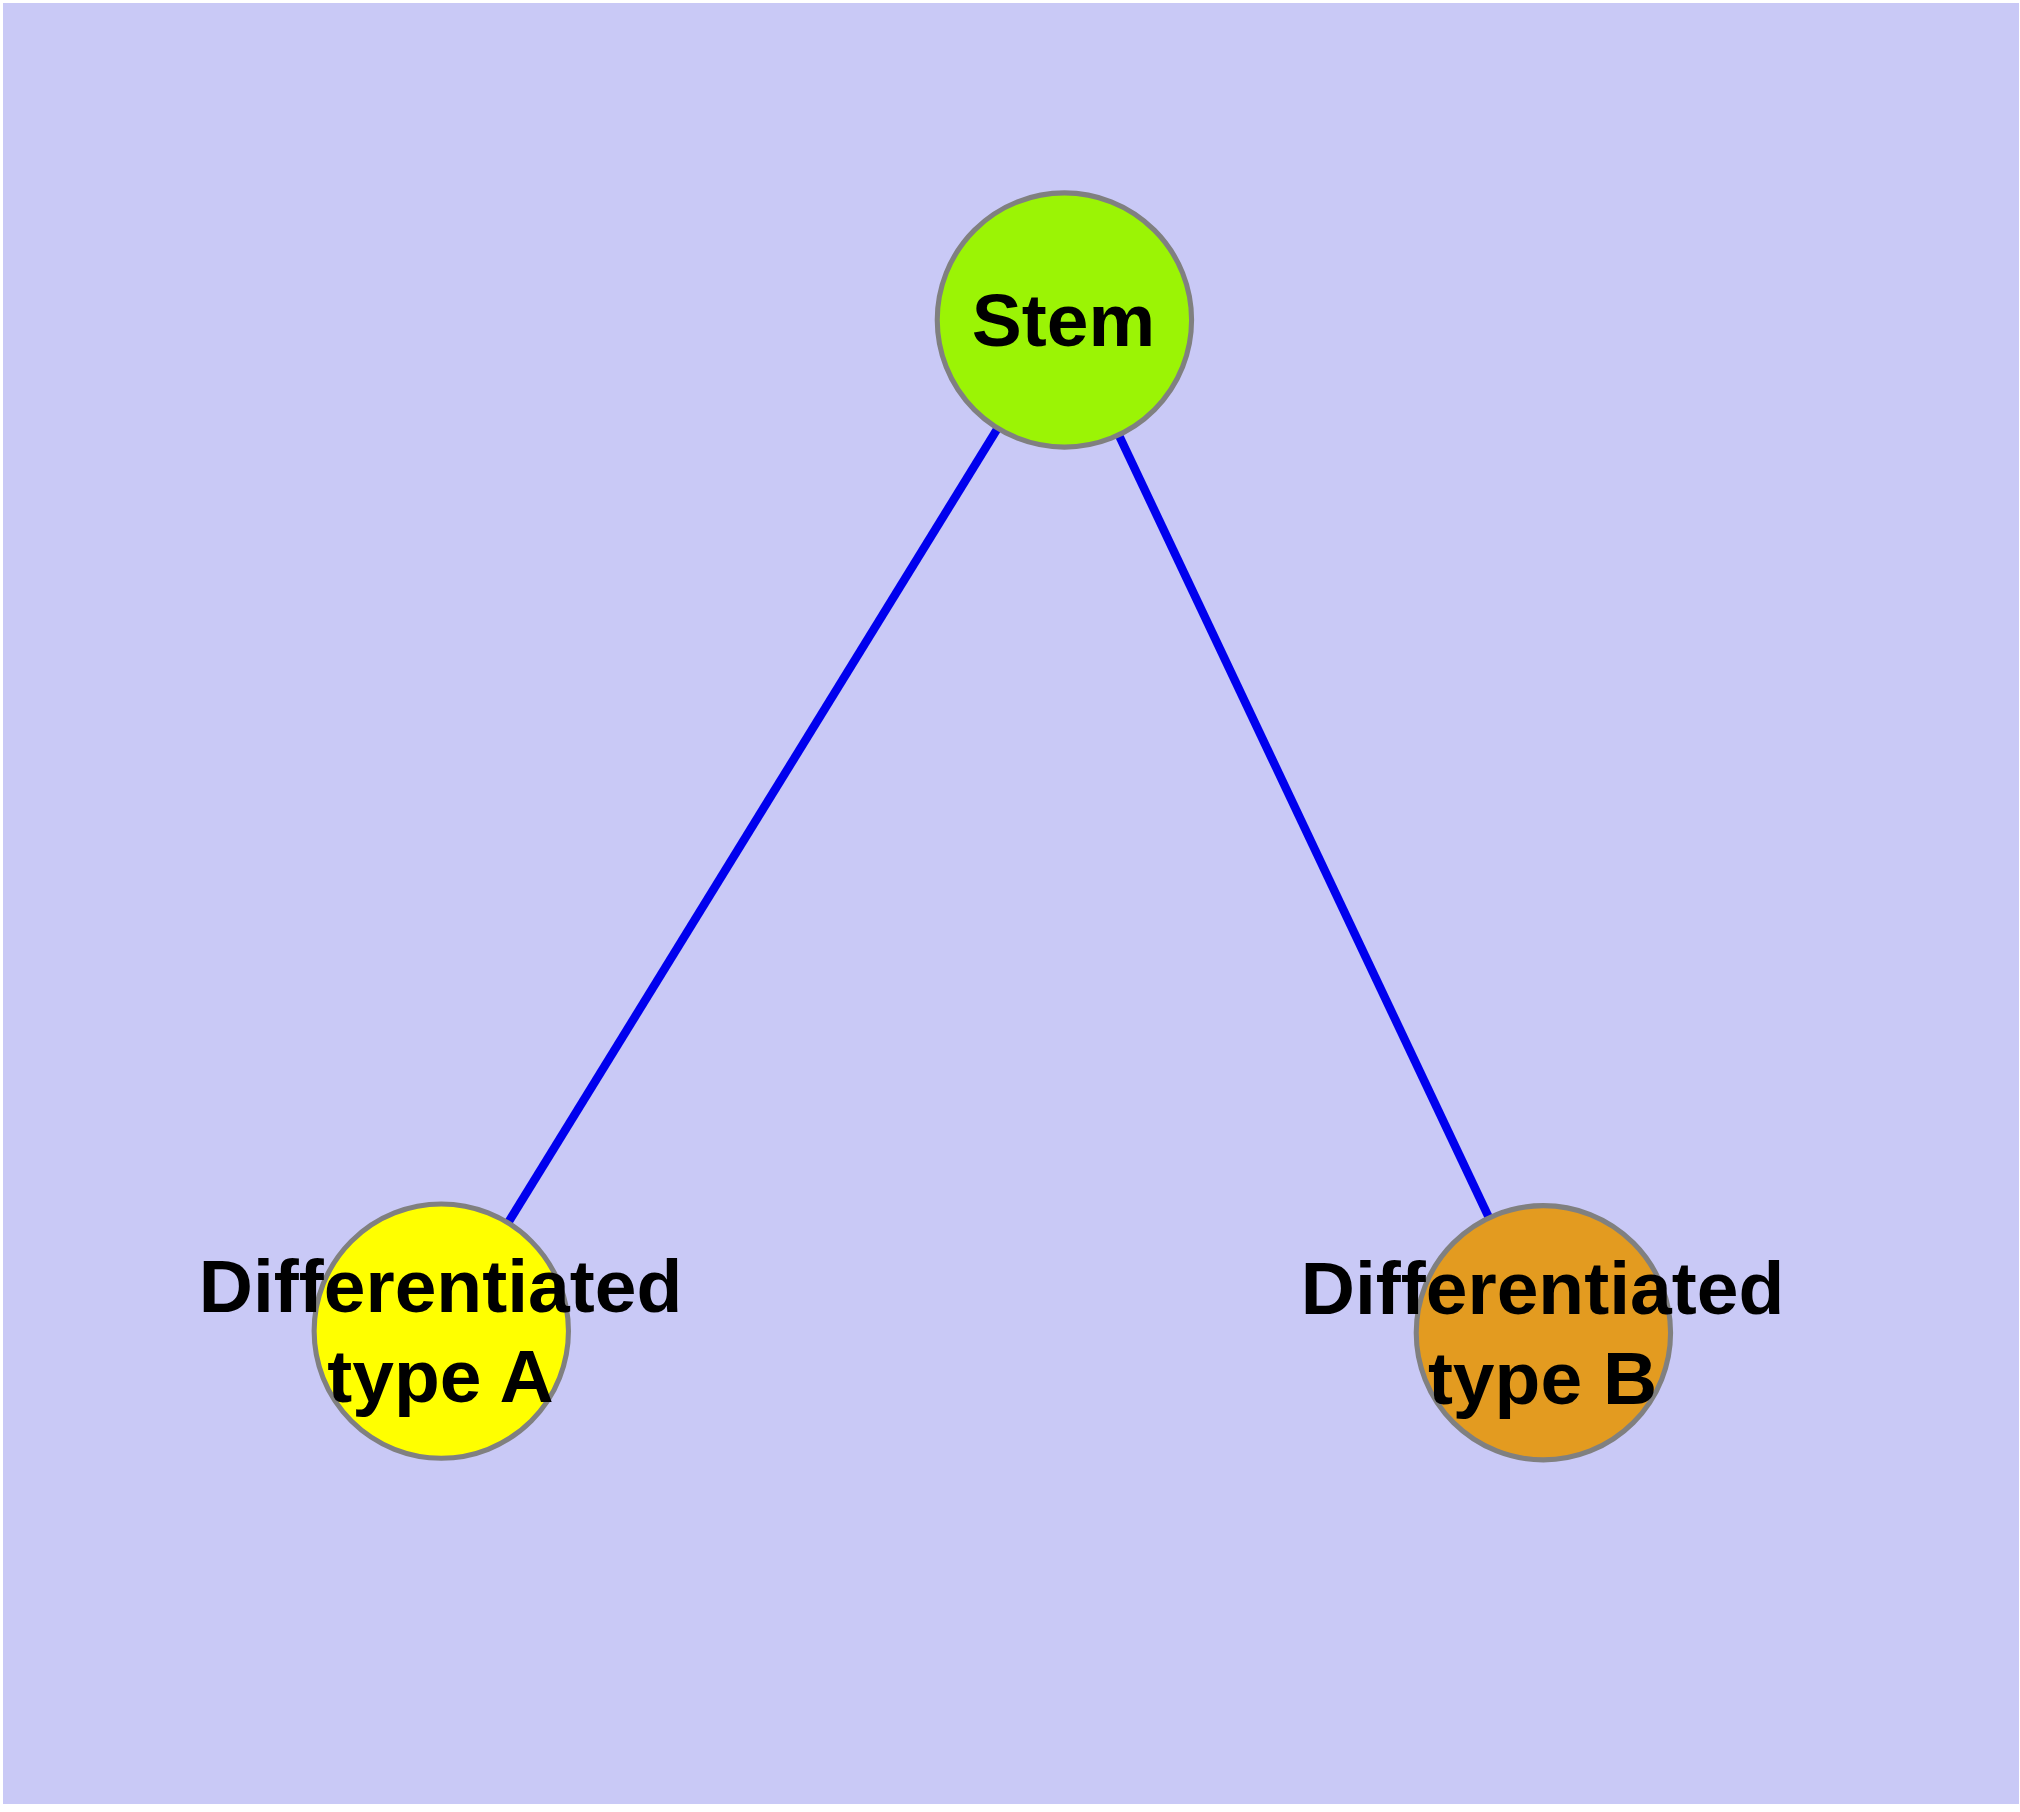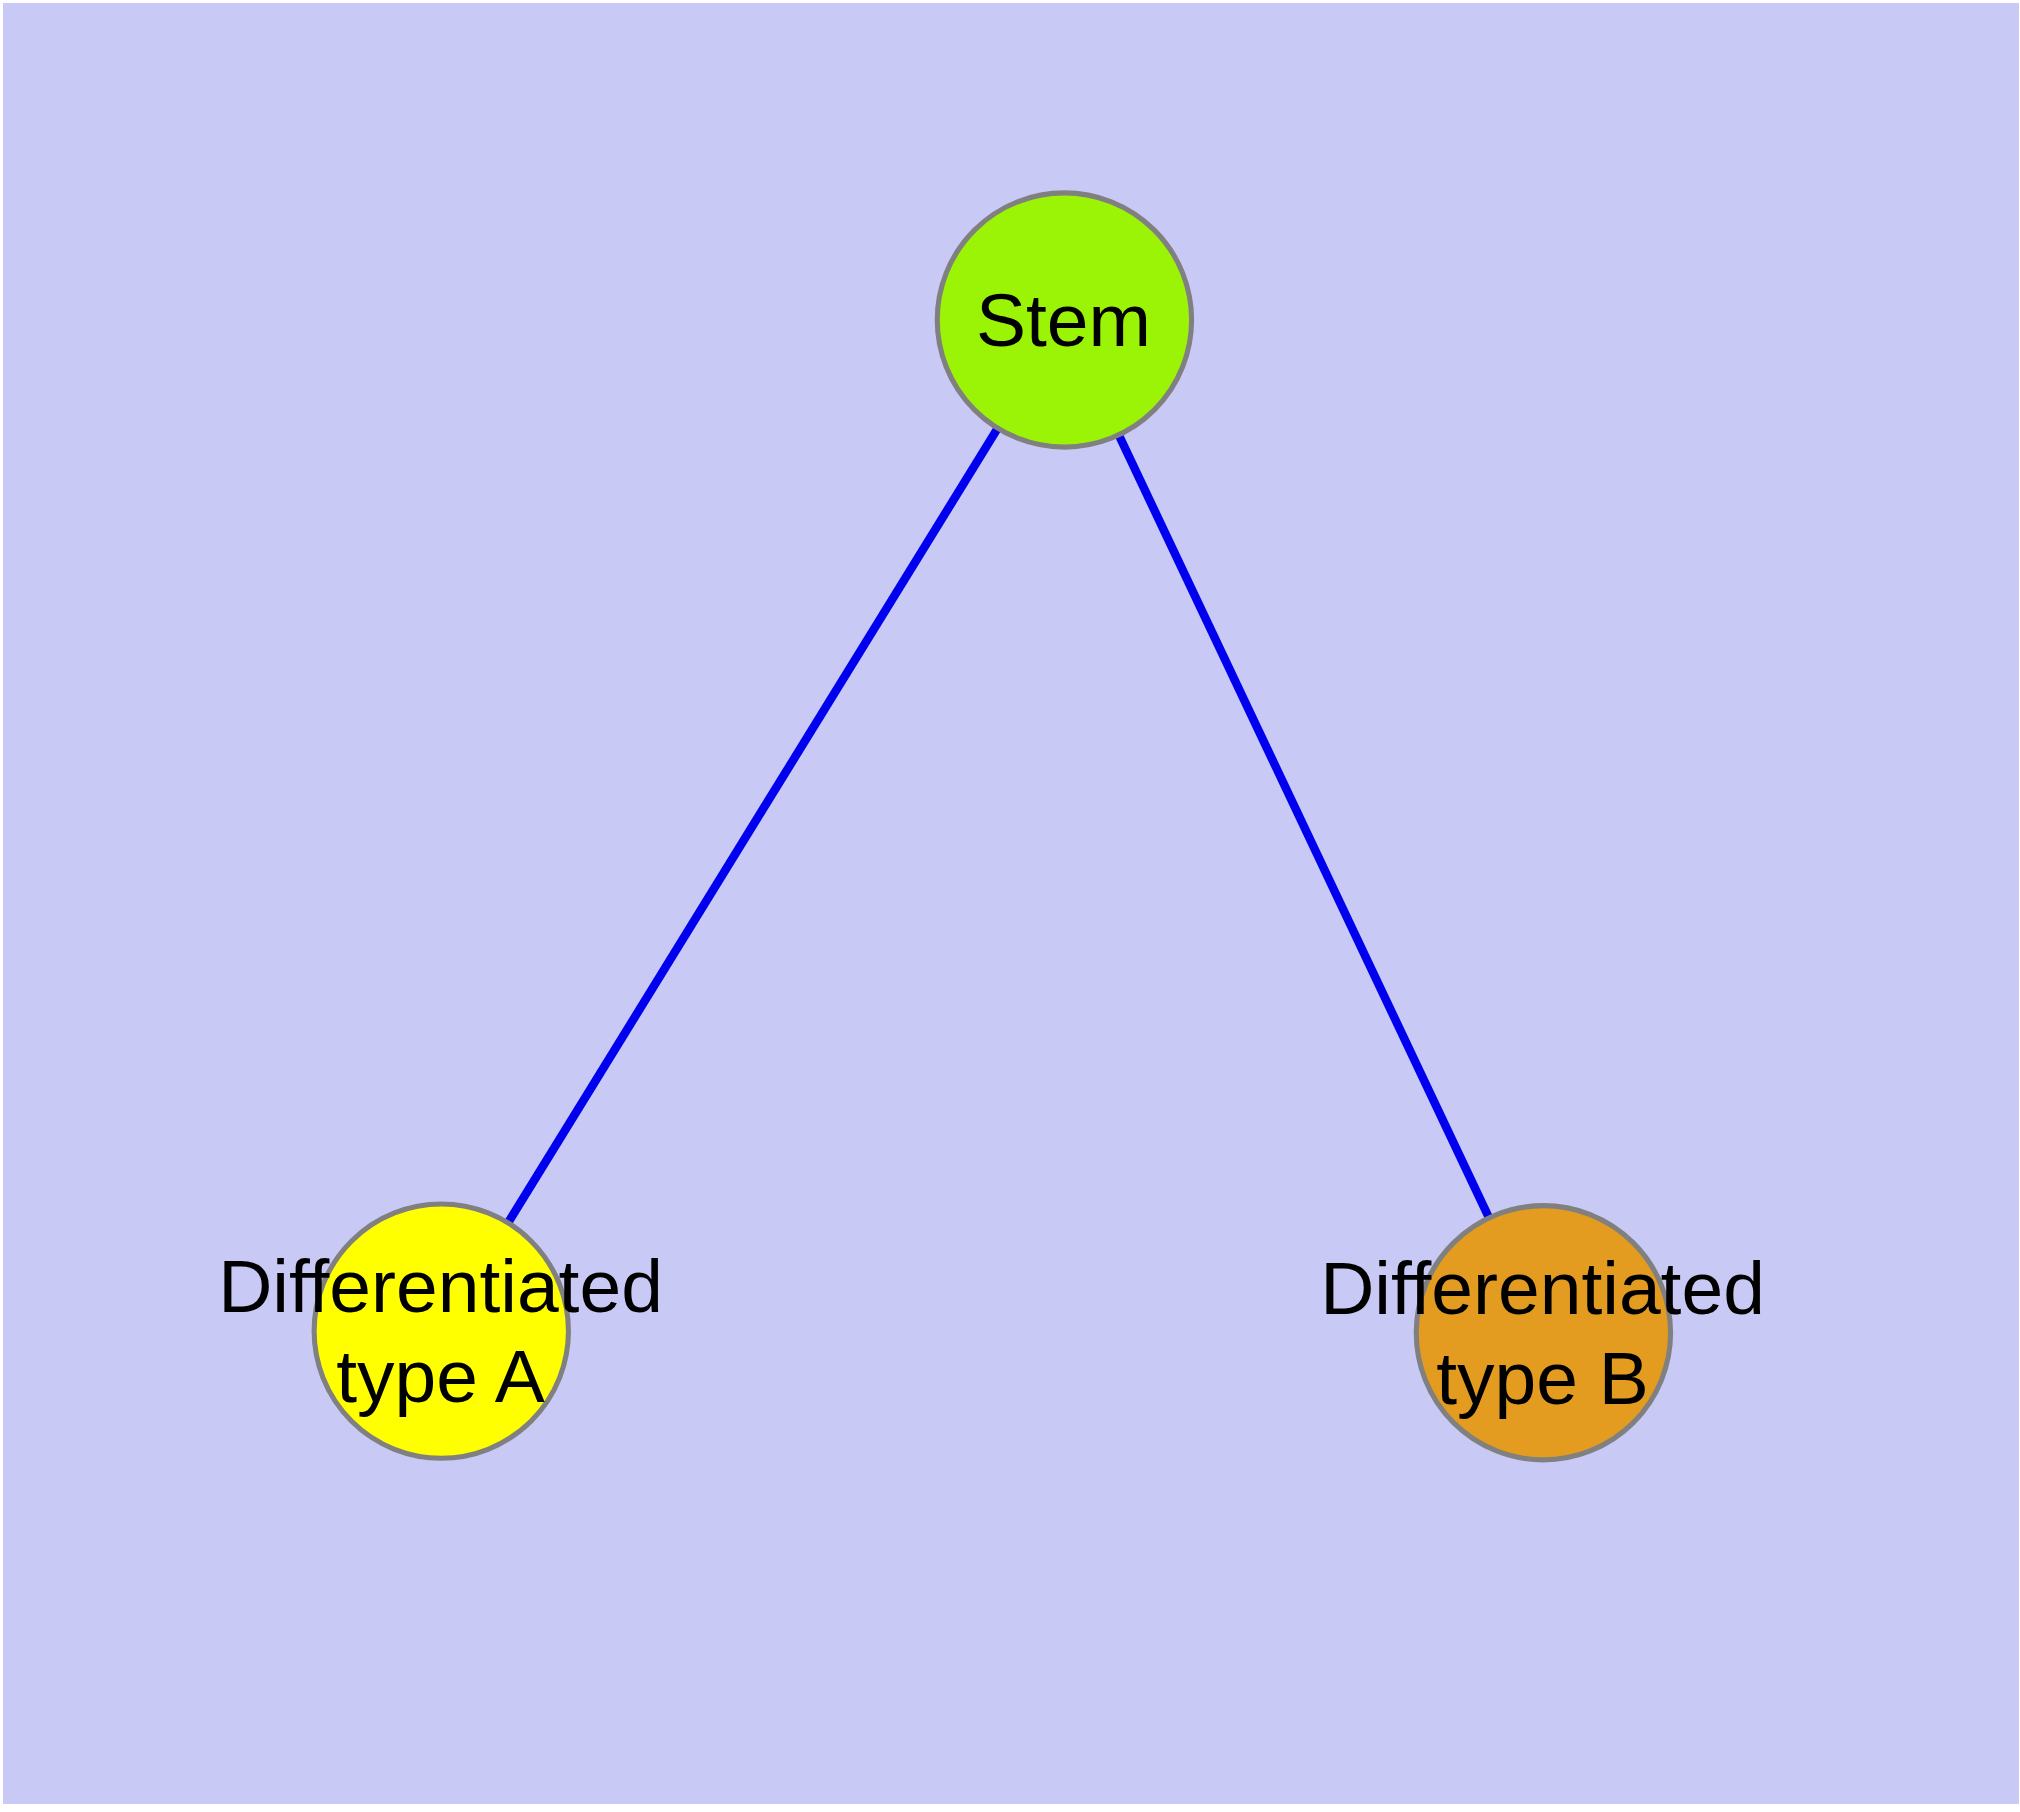--- a/index.html
+++ b/index.html
@@ -37,21 +37,21 @@
     fill: none;
   }
   .node-circle {
     stroke: #808080;
     stroke-width: 6px;
   }
   .node-label {
     position: absolute;
     transform: translate(-50%, -50%);
     font-size: 75px;
-    font-weight: normal;
+    font-weight: bold;
     color: #000000;
     line-height: 90px;
     text-align: center;
     white-space: pre-line;
     pointer-events: none;
   }
 </style>
 </head>
 <body>
 

